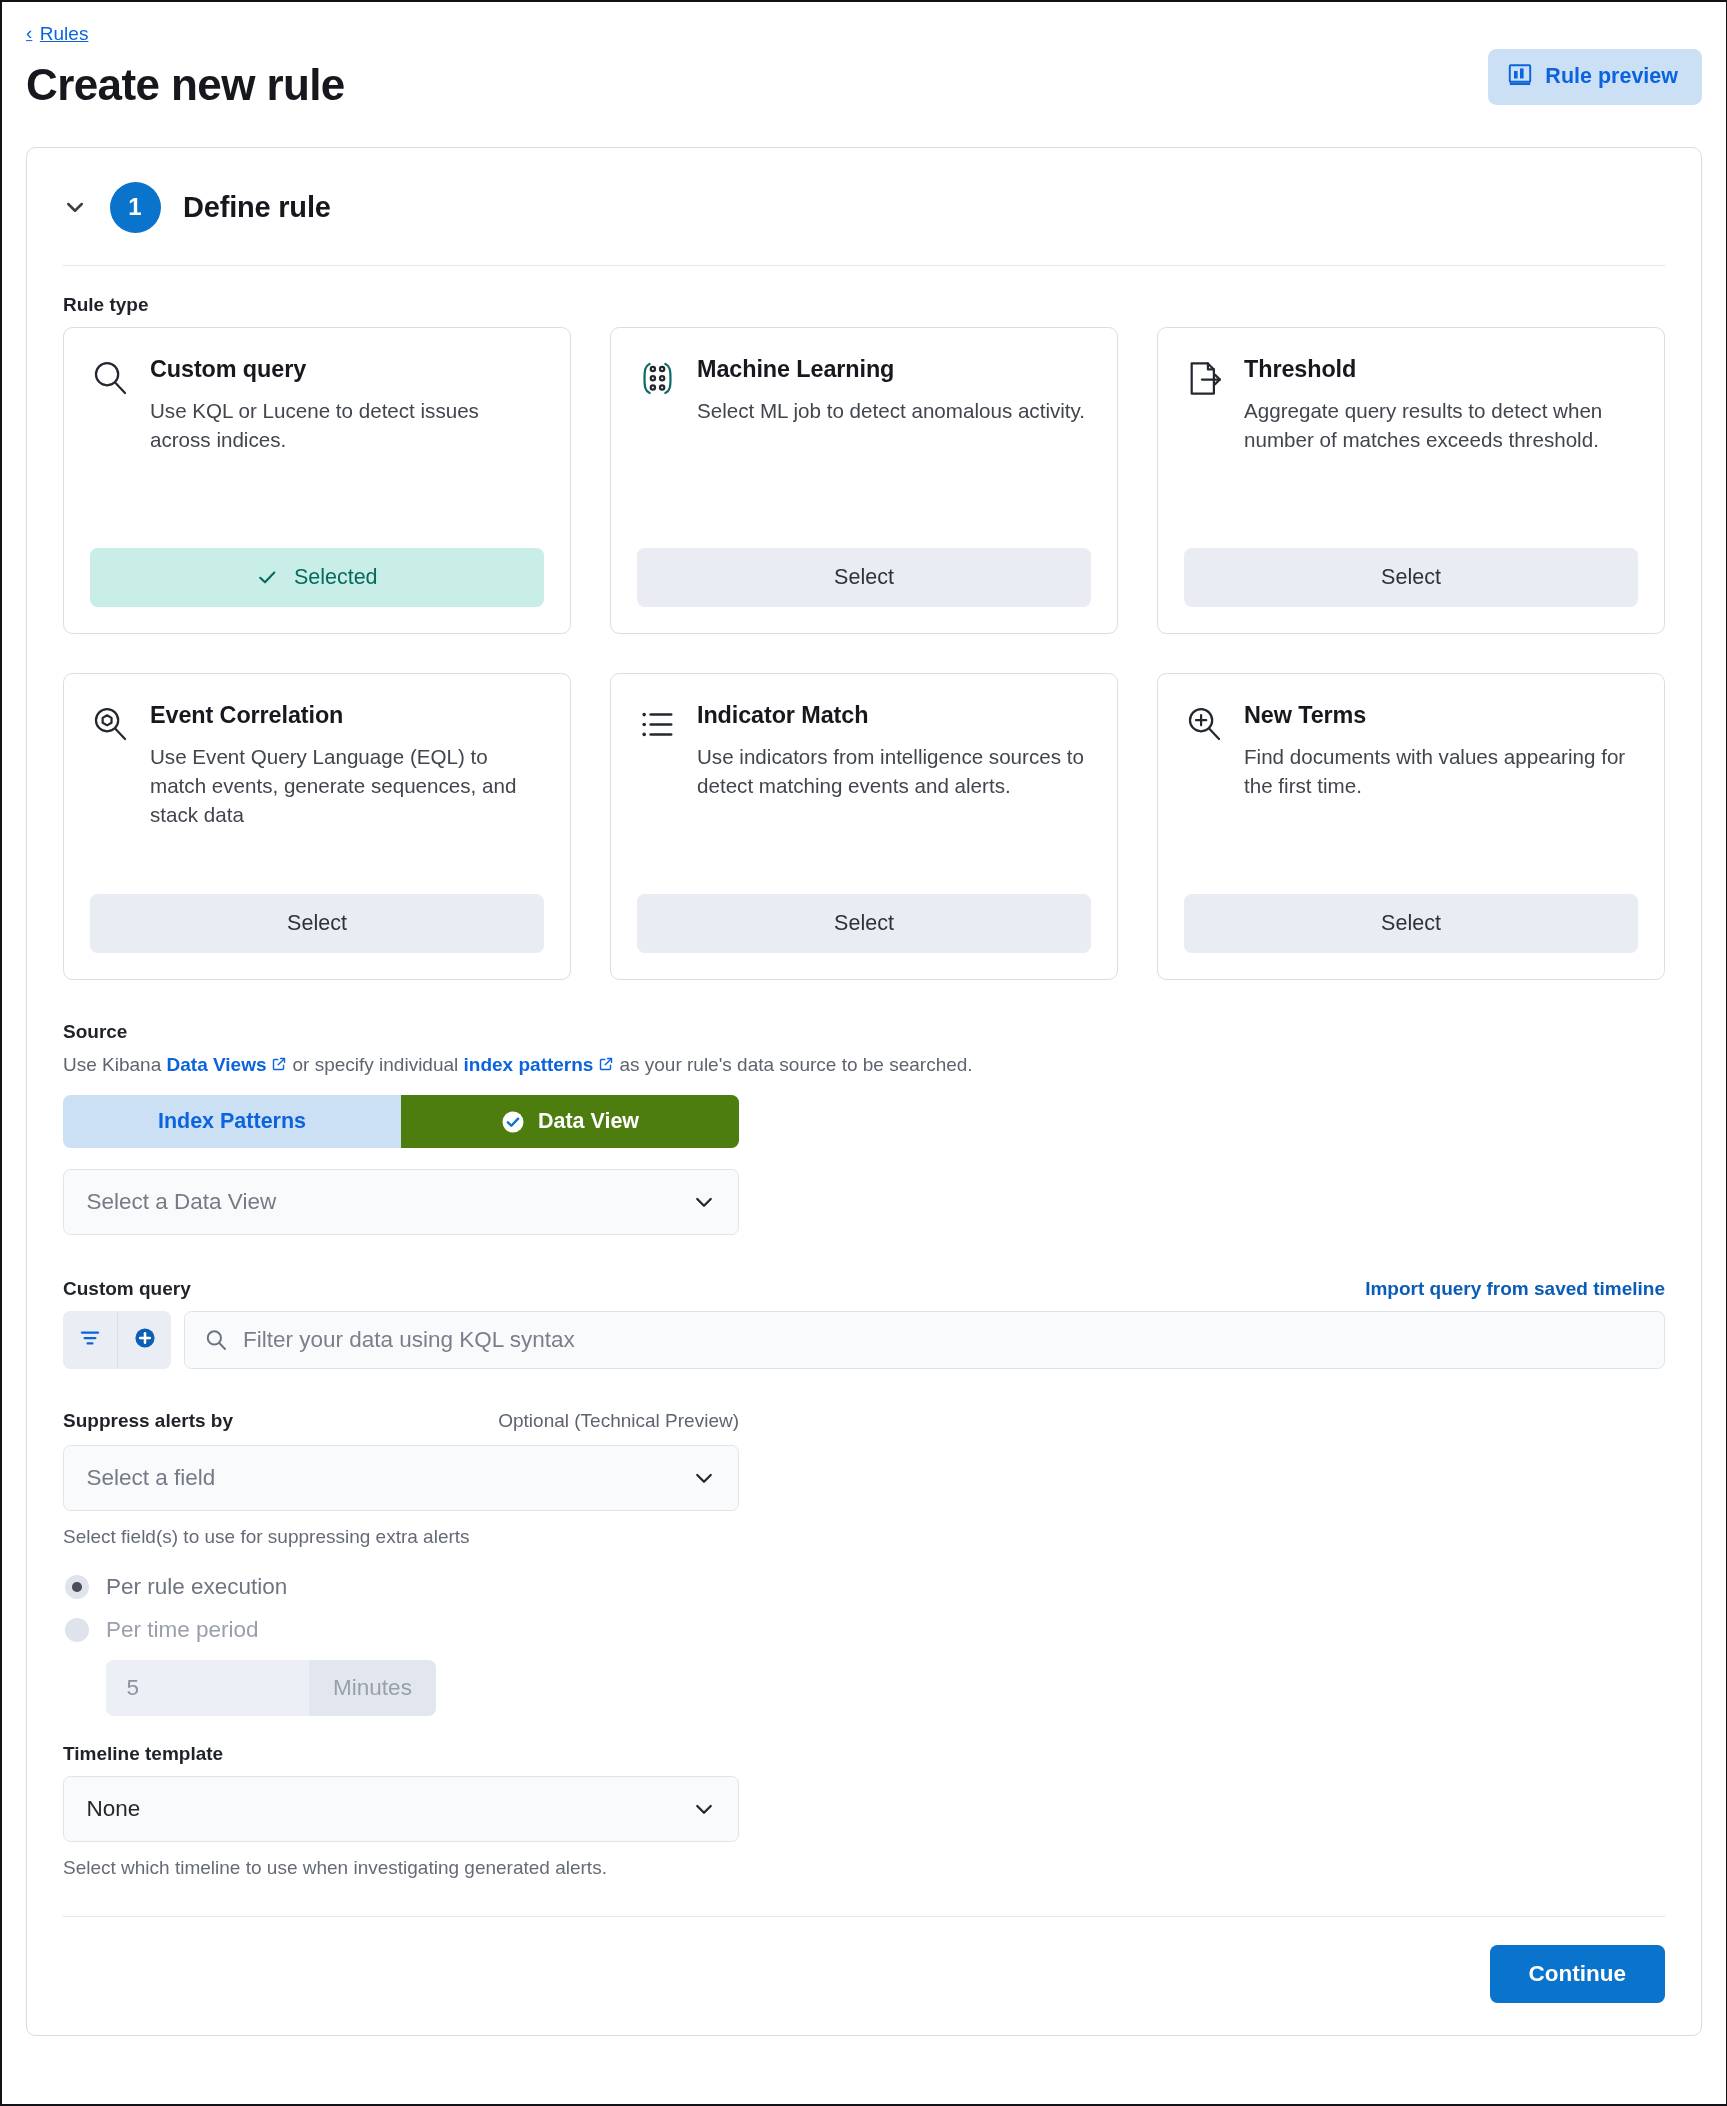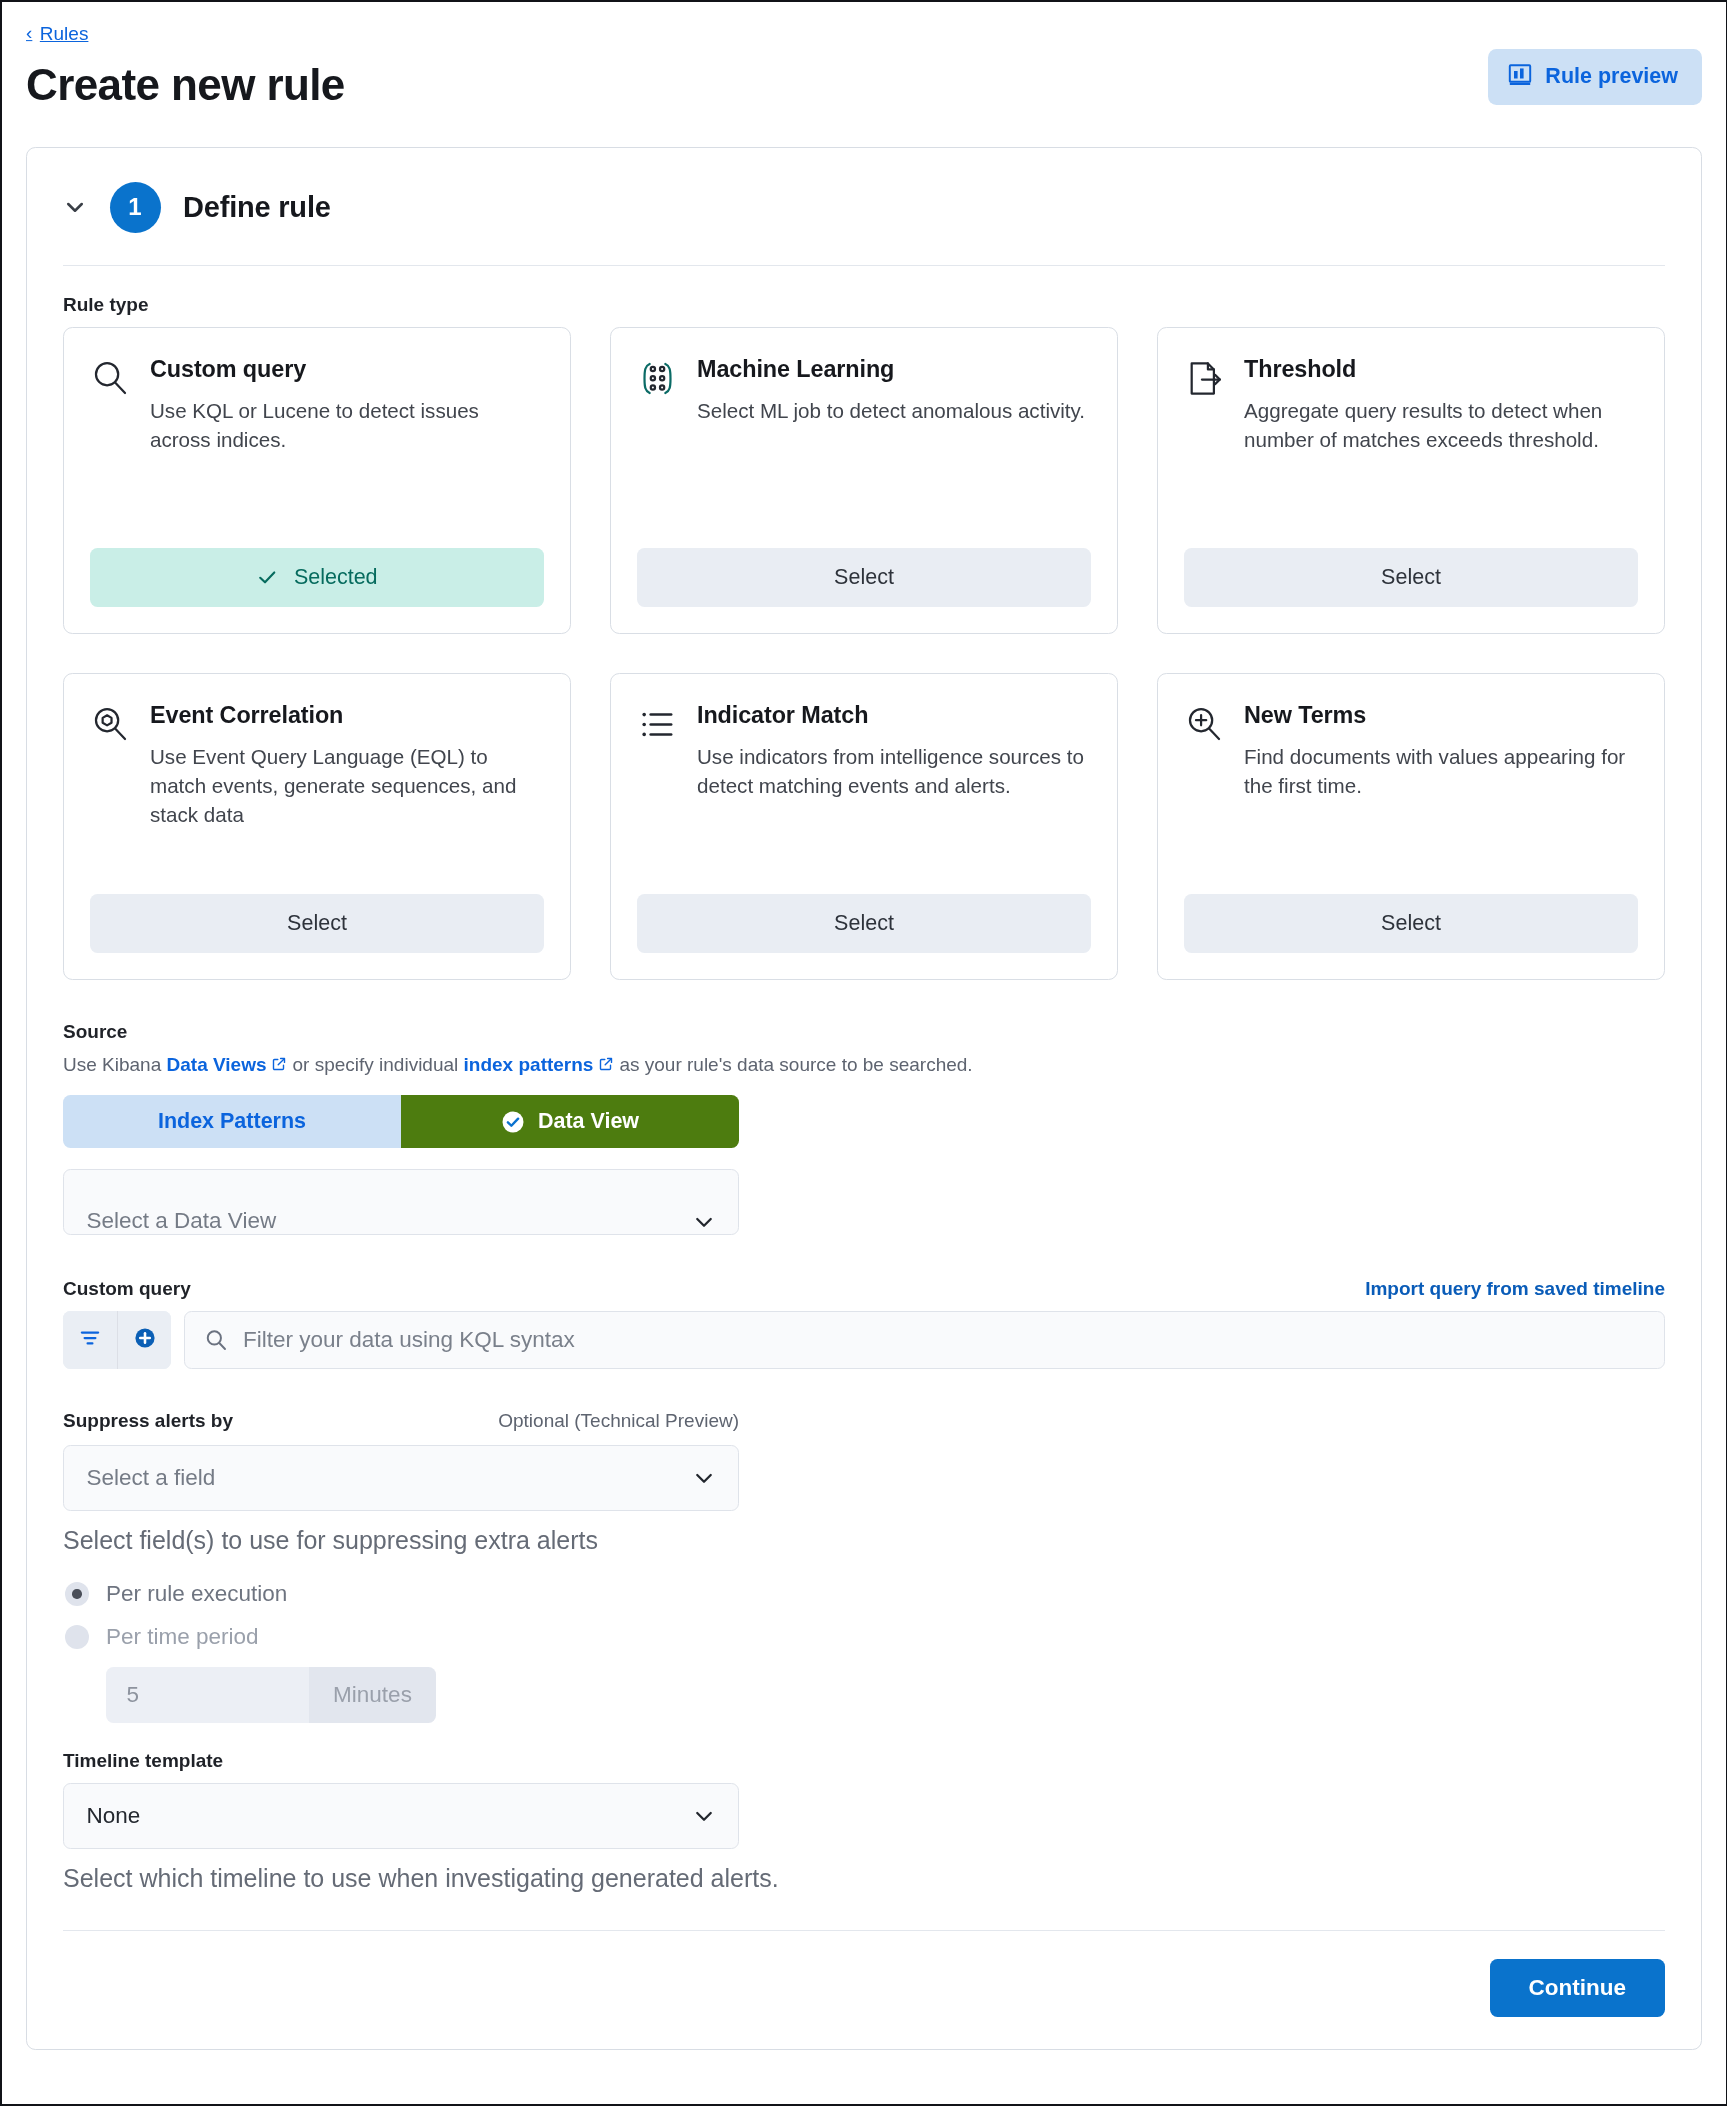--- a/index.html
+++ b/index.html
@@ -246,21 +246,21 @@
     display: flex;
     align-items: center;
     justify-content: space-between;
     padding: 0 22.5px;
     font-size: 22.5px;
     cursor: pointer;
   }
   .select-box.placeholder-val { color: #757b86; }
   .select-box.has-value { color: #24282f; }
   .chev-down { width: 24px; height: 24px; color: #22262d; flex: 0 0 auto; }
-  .select-gap { margin-top: 20.6px; align-items: flex-end; }
+  .select-gap { margin-top: 20.6px; }
 
   
   .cq-head {
     display: flex;
     align-items: baseline;
     justify-content: space-between;
     margin-top: 43px;
   }
   .cq-import {
     font-size: 19px;
@@ -312,21 +312,21 @@
   .suppress-head {
     display: flex;
     align-items: baseline;
     gap: 0;
     margin-top: 41px;
     width: 676px;
     justify-content: space-between;
   }
   .optional-text { font-size: 19px; color: #5e6470; }
   .sub-help {
-    font-size: 25px;
+    font-size: 19px;
     color: #656b76;
     margin-top: 15px;
   }
   .radios { margin-top: 26px; padding-left: 1.9px; }
   .radio-row {
     display: flex;
     align-items: center;
     gap: 17px;
     margin-bottom: 17px;
   }

